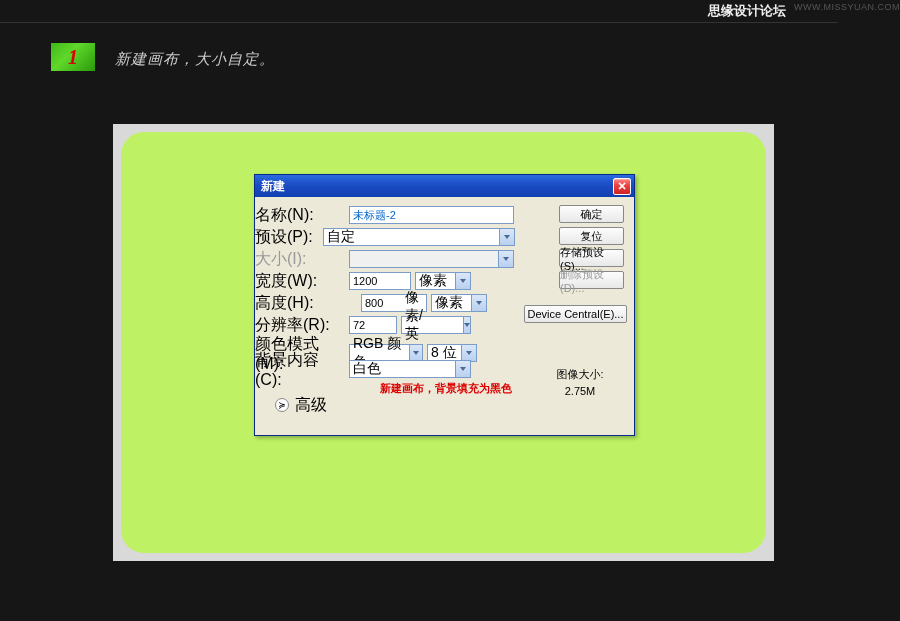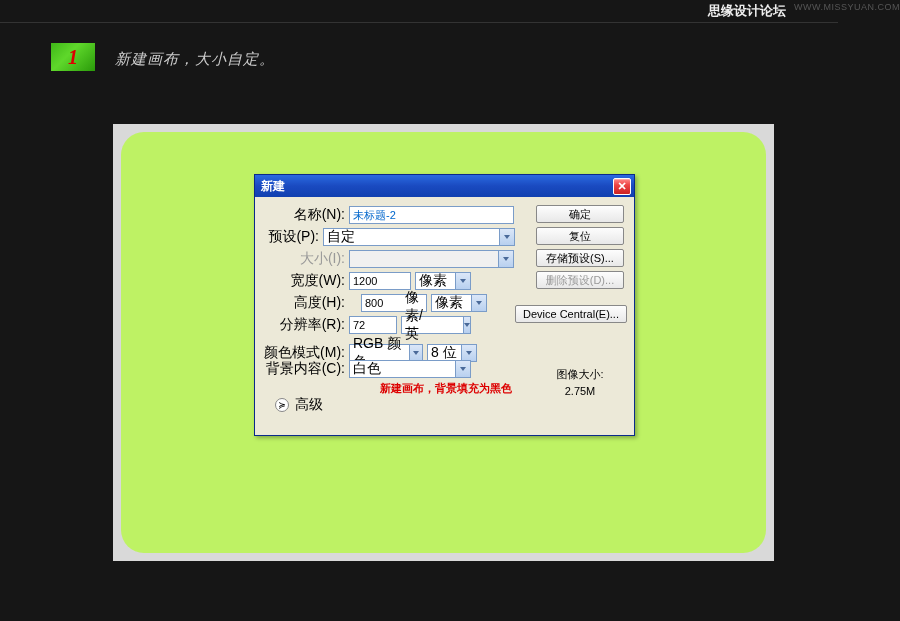--- a/index.html
+++ b/index.html
@@ -12,26 +12,26 @@
 .step-num { color: #d00; font-size: 20px; font-style: italic; font-weight: bold; font-family: Georgia, serif; }
 .step-text { position: absolute; top: 50px; left: 115px; color: #ccc; font-size: 15px; font-style: italic; letter-spacing: 1px; }
 .outer-frame { position: absolute; top: 124px; left: 113px; width: 661px; height: 437px; background: #d9d9d9; }
 .inner-frame { position: absolute; top: 8px; left: 8px; right: 8px; bottom: 8px; background: #bef264; border-radius: 23px; }
 .dialog { position: absolute; top: 42px; left: 133px; width: 381px; height: 262px; background: #ece9d8; border: 1px solid #0a2a8a; box-shadow: 2px 2px 4px rgba(0,0,0,0.3); font-size: 11px; }
 .titlebar { height: 22px; background: linear-gradient(to bottom, #2a6ae0 0%, #1a4ac0 50%, #1040b0 100%); display: flex; align-items: center; justify-content: space-between; padding: 0 3px 0 6px; }
 .title-text { color: #fff; font-size: 12px; font-weight: bold; }
 .close-btn { width: 18px; height: 17px; background: linear-gradient(to bottom, #f88 0%, #e44 40%, #c22 100%); border: 1px solid #fff; border-radius: 2px; color: #fff; display: flex; align-items: center; justify-content: center; font-size: 11px; font-weight: bold; cursor: pointer; box-shadow: inset 0 1px 0 rgba(255,255,255,0.3); }
 .dialog-body { position: relative; height: calc(100% - 22px); }
 .row { position: absolute; display: flex; align-items: center; height: 20px; }
-.lbl { text-align: right; font-size: 14px; }
+.lbl { text-align: left; font-size: 16px; }
 .input { border: 1px solid #7a9cc8; background: #fff; height: 18px; font-size: 11px; padding: 0 3px; }
 .select { border: 1px solid #7a9cc8; background: #fff; height: 18px; font-size: 14px; display: flex; align-items: center; justify-content: space-between; padding-left: 3px; cursor: pointer; }
 .dd-arrow { width: 15px; height: 16px; background: linear-gradient(to bottom, #dbe7f8 0%, #b8d0ef 100%); border-left: 1px solid #7a9cc8; display: flex; align-items: center; justify-content: center; }
 .dd-arrow::after { content: ""; border-left: 3px solid transparent; border-right: 3px solid transparent; border-top: 4px solid #4a6a9a; }
-.btn-right { position: absolute; width: 88px; height: 18px; background: linear-gradient(to bottom, #fdfdfd 0%, #e8e8e8 100%); border: 1px solid #888; border-radius: 2px; font-size: 11px; cursor: pointer; display: flex; align-items: center; justify-content: center; }
+.btn-right { position: absolute; width: 65px; height: 18px; background: linear-gradient(to bottom, #fdfdfd 0%, #e8e8e8 100%); border: 1px solid #888; border-radius: 2px; font-size: 11px; cursor: pointer; display: flex; align-items: center; justify-content: center; }
 .btn-right.disabled { color: #999; cursor: default; }
 .note { position: absolute; color: #d00; font-size: 11px; font-weight: bold; }
 .info-lbl { position: absolute; font-size: 11px; text-align: center; }
 .expand-btn { width: 14px; height: 14px; border: 1px solid #888; border-radius: 7px; background: #fff; display: flex; align-items: center; justify-content: center; font-size: 9px; cursor: pointer; }
 .disabled-lbl { color: #999; }
 </style>
 </head>
 <body>
 
 <div class="header">
@@ -126,21 +126,21 @@
 
         <div class="row" style="top:198px; left:20px;">
           <div class="expand-btn">≽</div>
           <span class="lbl" style="margin-left:6px;">高级</span>
         </div>
 
         <div class="btn-right" style="top:8px; right:10px;">确定</div>
         <div class="btn-right" style="top:30px; right:10px;">复位</div>
         <div class="btn-right" style="top:52px; right:10px;">存储预设(S)...</div>
         <div class="btn-right disabled" style="top:74px; right:10px;">删除预设(D)...</div>
-        <div class="btn-right" style="top:108px; right:7px; width:112px;">Device Central(E)...</div>
+        <div class="btn-right" style="top:108px; right:7px; width:103px;">Device Central(E)...</div>
 
         <div class="info-lbl" style="top:170px; right:10px; width:88px;">图像大小:</div>
         <div class="info-lbl" style="top:188px; right:10px; width:88px;">2.75M</div>
 
       </div>
     </div>
   </div>
 </div>
 
 </body></html>

